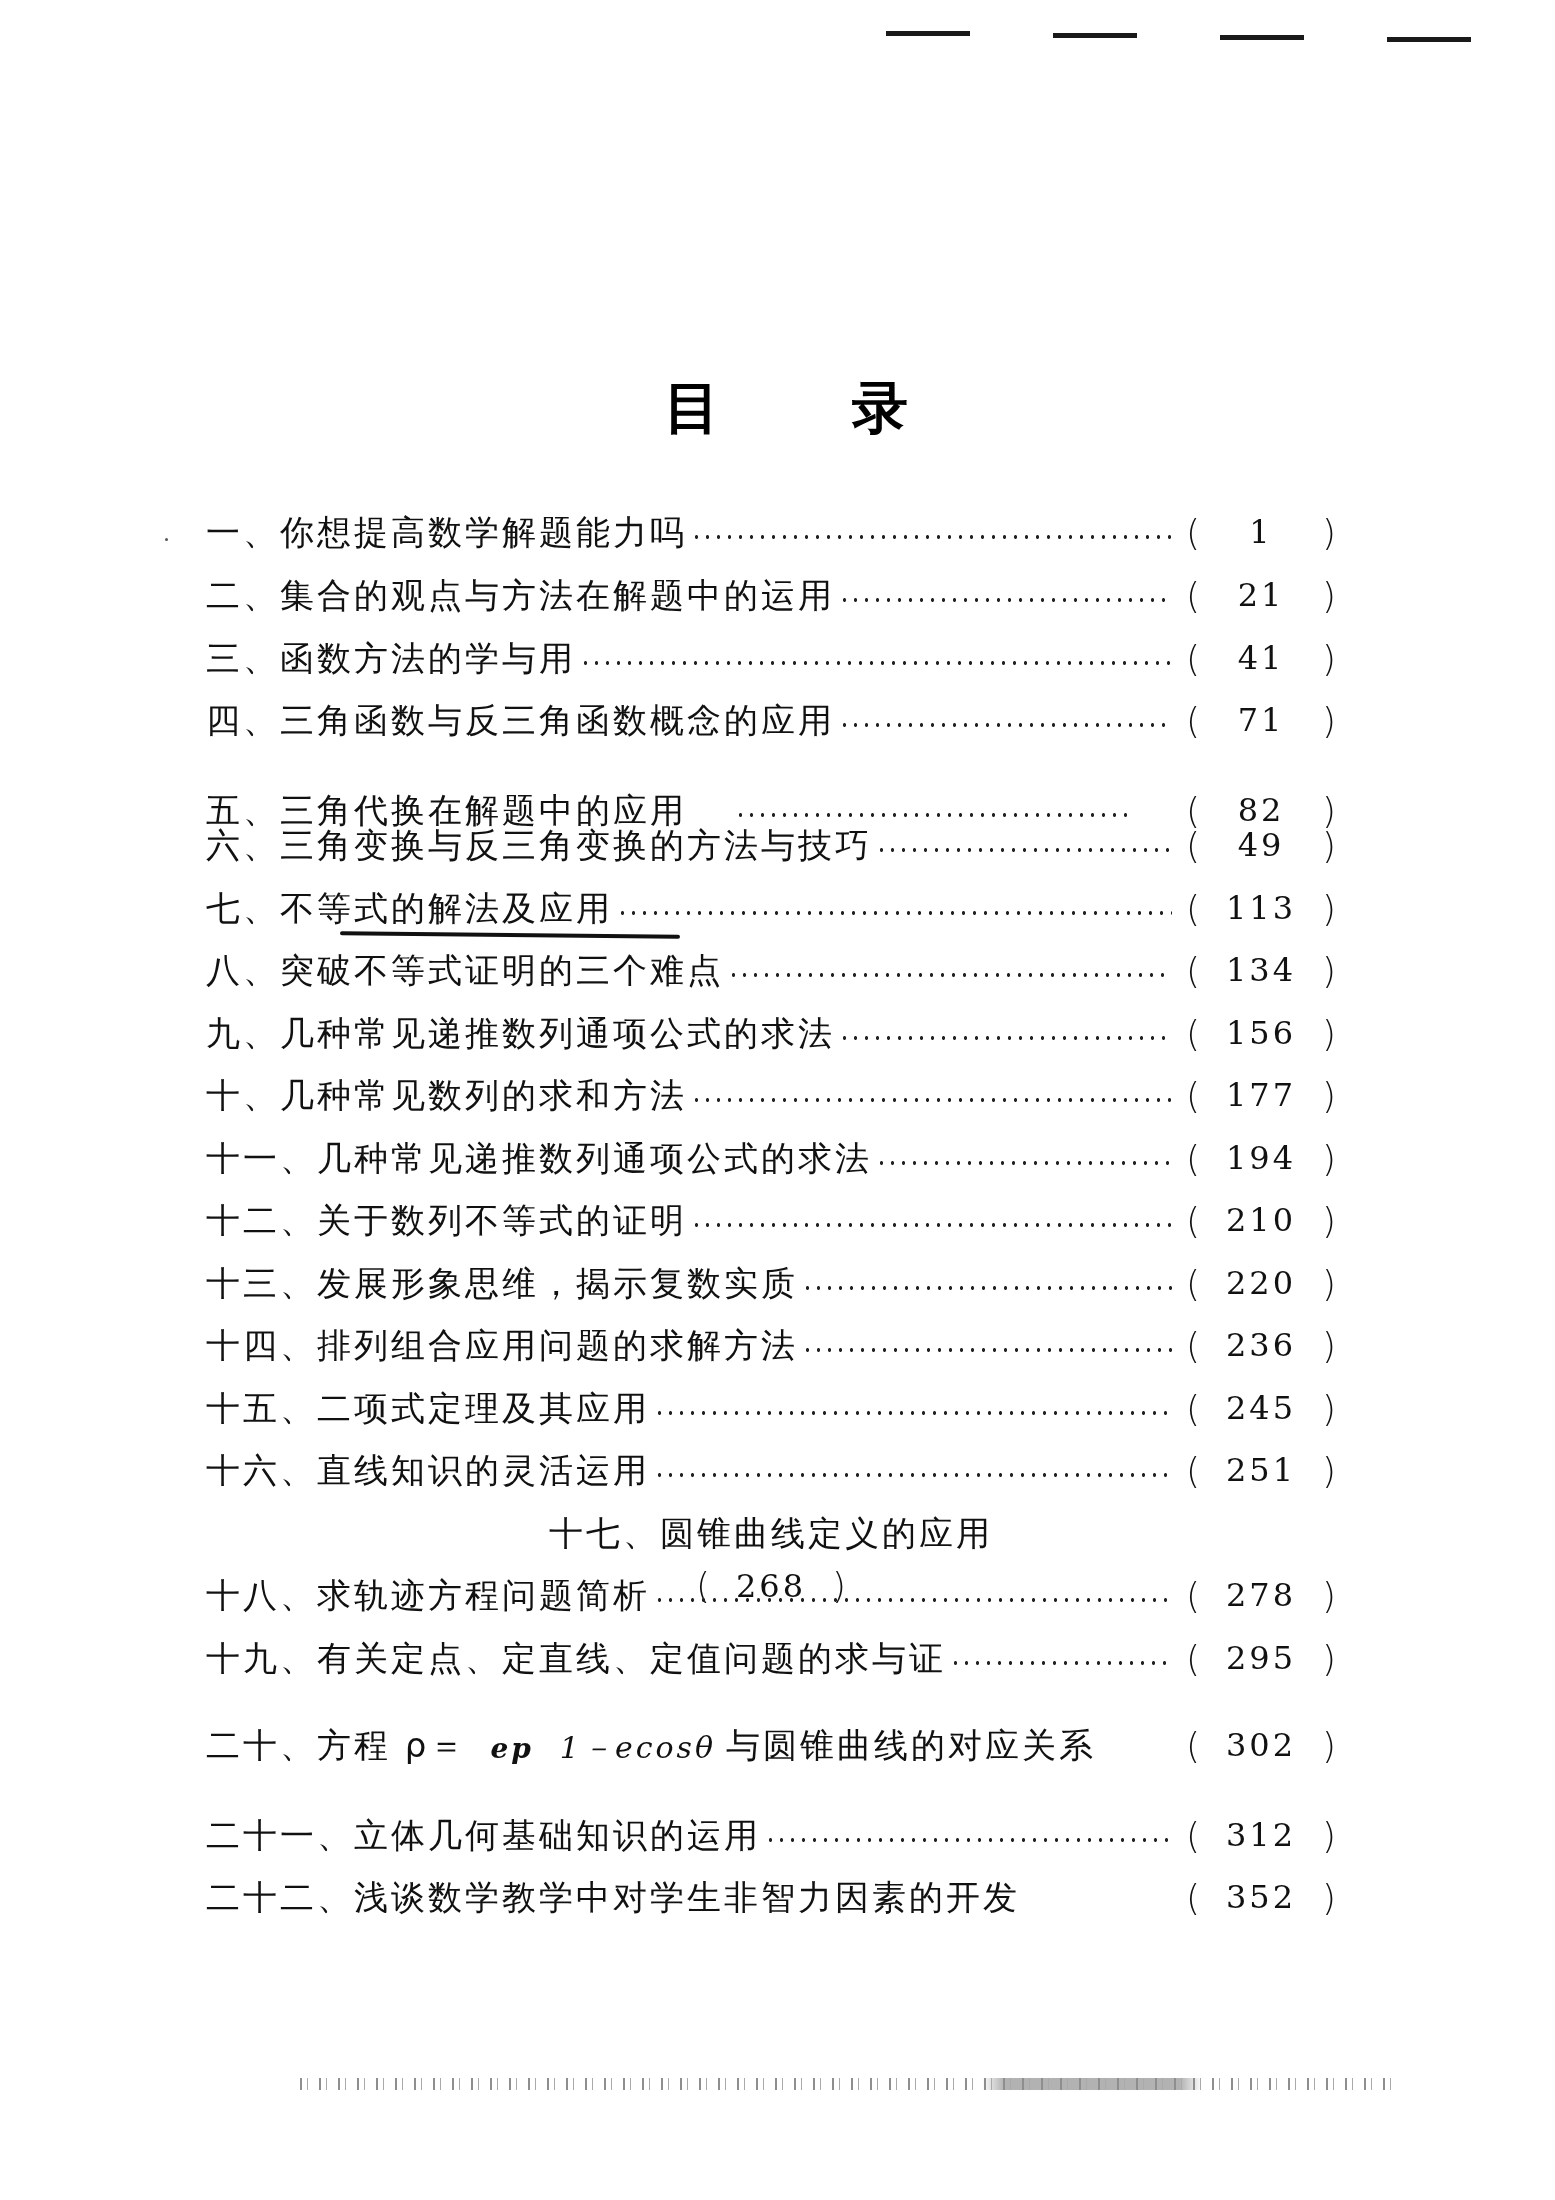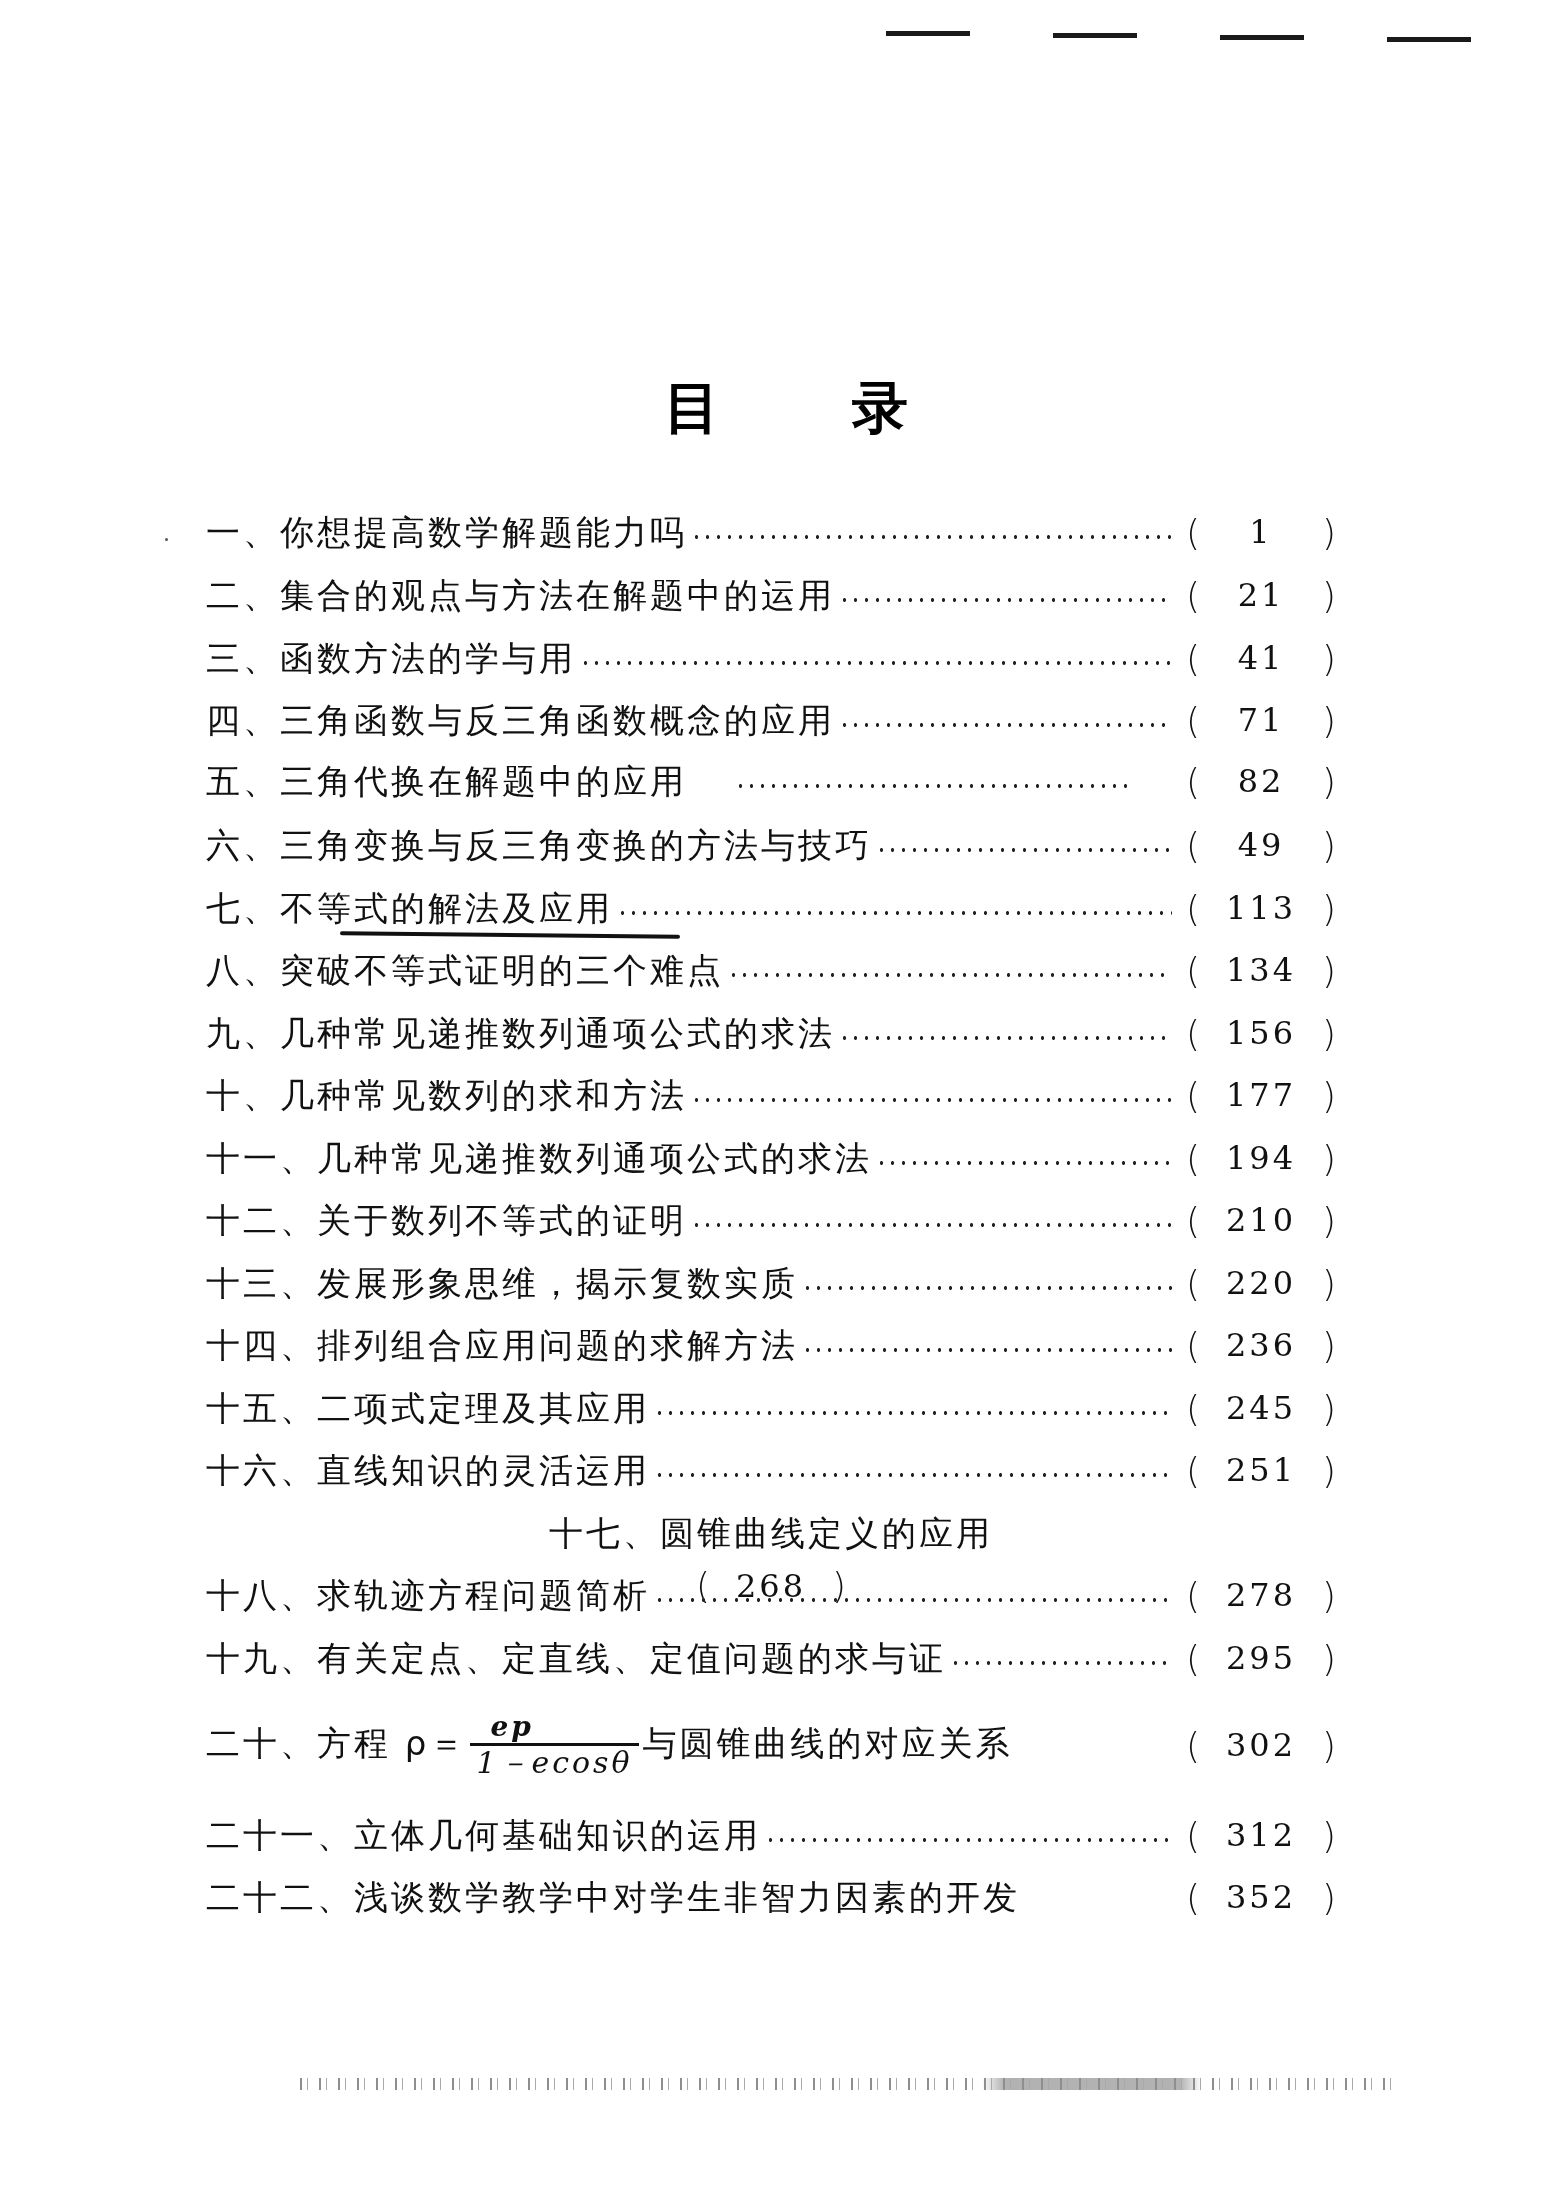--- a/index.html
+++ b/index.html
@@ -14,21 +14,21 @@
                 letter-spacing:3px; white-space:nowrap; color:#111; line-height:44px; }
   .row .leader { flex:1; height:4px; margin:0 14px 0 4px; align-self:center; margin-top:10px;
                  background-image: radial-gradient(circle, #222 1.6px, transparent 2px);
                  background-size:11px 4px; background-repeat:repeat-x; }
   .row .leader.empty { background:none; }
   .row .page { width:150px; display:flex; justify-content:space-between; align-items:center;
                font-size:32px; color:#111; }
   .row .page .paren { font-size:36px; font-family:"DejaVu Sans","Liberation Sans",sans-serif; font-weight:300; }
   .row .page .num { flex:1; text-align:center; font-family:"DejaVu Serif","Liberation Serif",serif; letter-spacing:3px; }
   .underline { position:absolute; height:4px; background:#111; border-radius:2px; transform:rotate(0.6deg); }
-  .formula { display:inline-flex; flex-direction:column; align-items:flex-start; vertical-align:middle;
+  .formula { display:inline-flex; flex-direction:row; align-items:flex-end; vertical-align:middle;
              margin:0 4px; font-family:"DejaVu Serif","Liberation Serif",serif; font-style:italic; }
   .formula .num { font-size:28px; line-height:32px; font-weight:bold; padding:0 20px; }
   .formula .bar { height:3px; background:#111; width:100%; }
   .formula .den { font-size:30px; line-height:34px; padding:0 6px; }
   .row.tall { height:100px; }
   .stray-dot { position:absolute; width:3px; height:3px; background:#555; border-radius:50%; }
   .scan-noise { position:absolute; left:300px; top:2078px; width:1100px; height:12px;
     background-image:
       repeating-linear-gradient(90deg, #333 0 2px, transparent 2px 7px, #666 7px 8px, transparent 8px 19px),
       linear-gradient(90deg, transparent 0 62%, rgba(0,0,0,0.55) 64% 80%, transparent 82% 100%);
@@ -82,21 +82,21 @@
   <div class="row" style="top:698px;">
     <span class="label">四、三角函数与反三角函数概念的应用</span>
     <span class="leader"></span>
     <span class="page">
         <span class="paren">(</span>
         <span class="num">71</span>
         <span class="paren">)</span>
       </span>
   </div>
 
-  <div class="row" style="top:759px;gap:44px;">
+  <div class="row" style="top:788px;gap:44px;">
     <span class="label">五、三角代换在解题中的应用</span>
     <span class="leader"></span>
     <span class="page">
         <span class="paren">(</span>
         <span class="num">82</span>
         <span class="paren">)</span>
       </span>
   </div>
 
   <div class="row" style="top:823px;">

